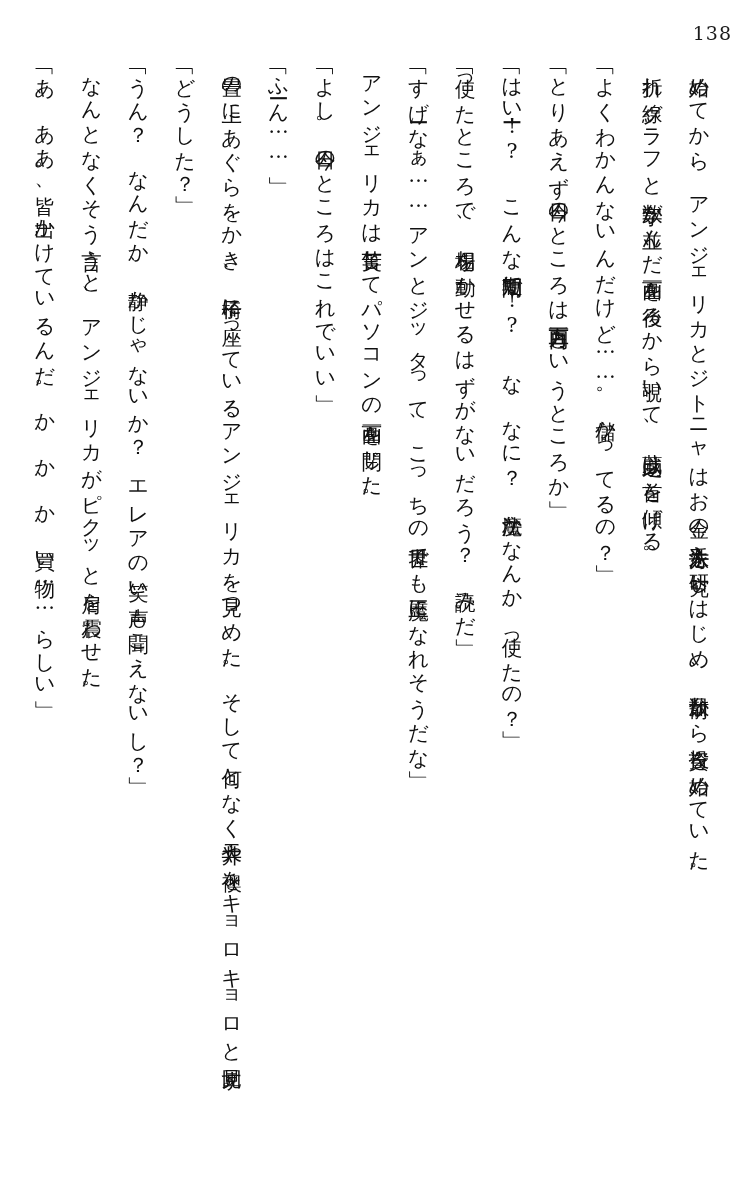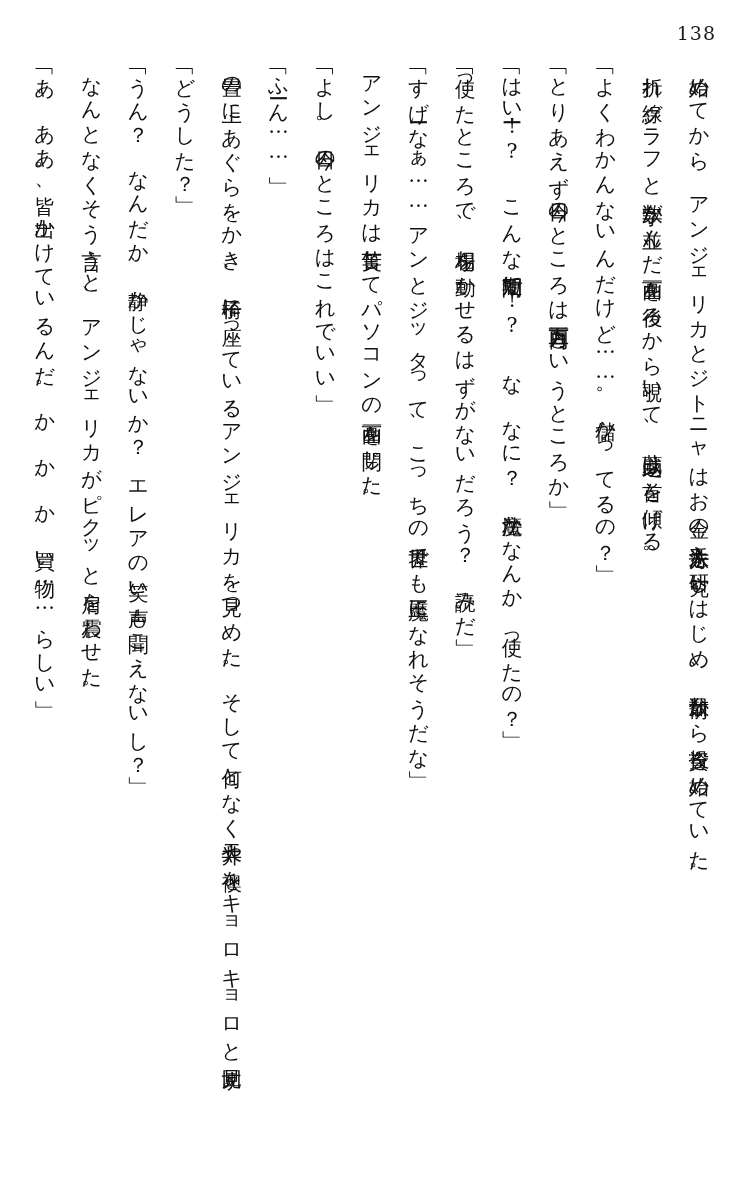--- a/index.html
+++ b/index.html
@@ -17,21 +17,21 @@
   }
   .page {
     position: relative;
     width: 752px;
     height: 1200px;
     box-sizing: border-box;
   }
   .page-number {
     position: absolute;
     top: 22px;
-    right: 36px;
+    right: 20px;
     font-size: 19px;
     letter-spacing: 1px;
     color: #1a1a1a;
     font-family: "DejaVu Serif", "Liberation Serif", serif;
   }
   .body-text {
     position: absolute;
     top: 62px;
     right: 30px;
     left: 36px;

